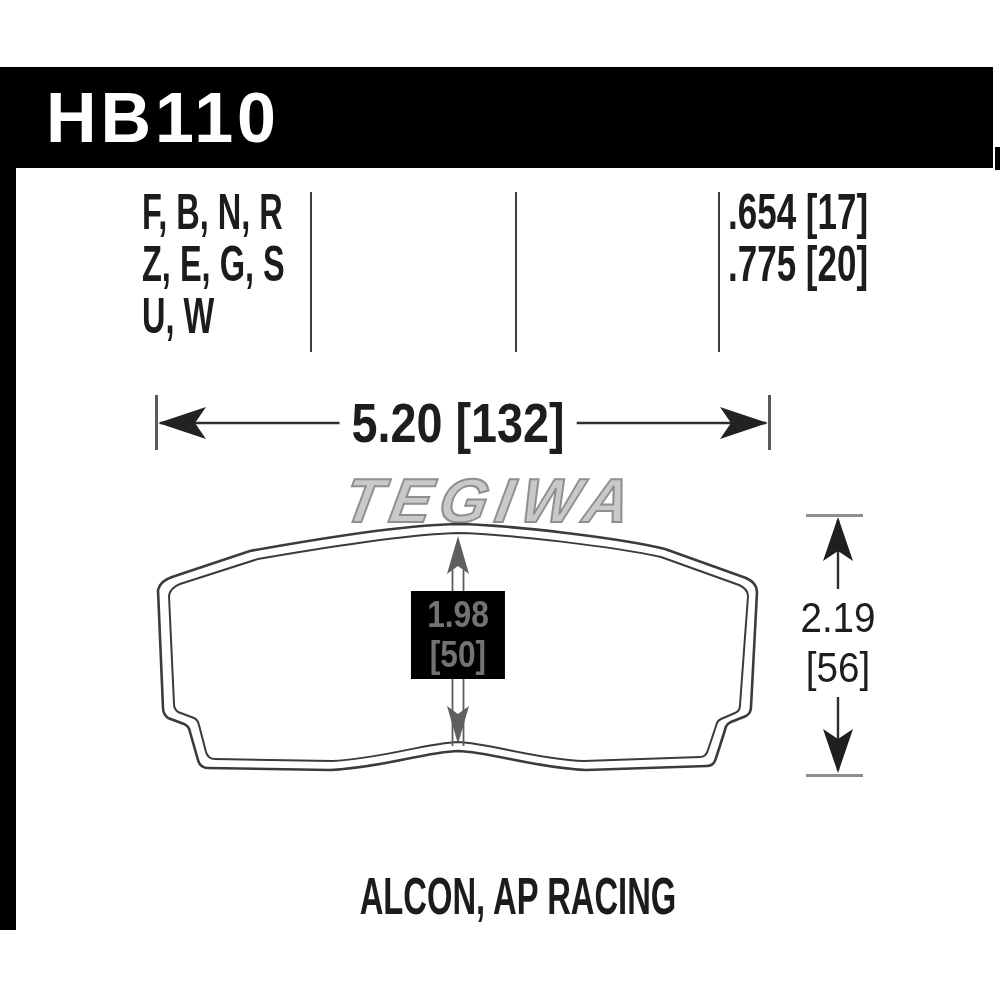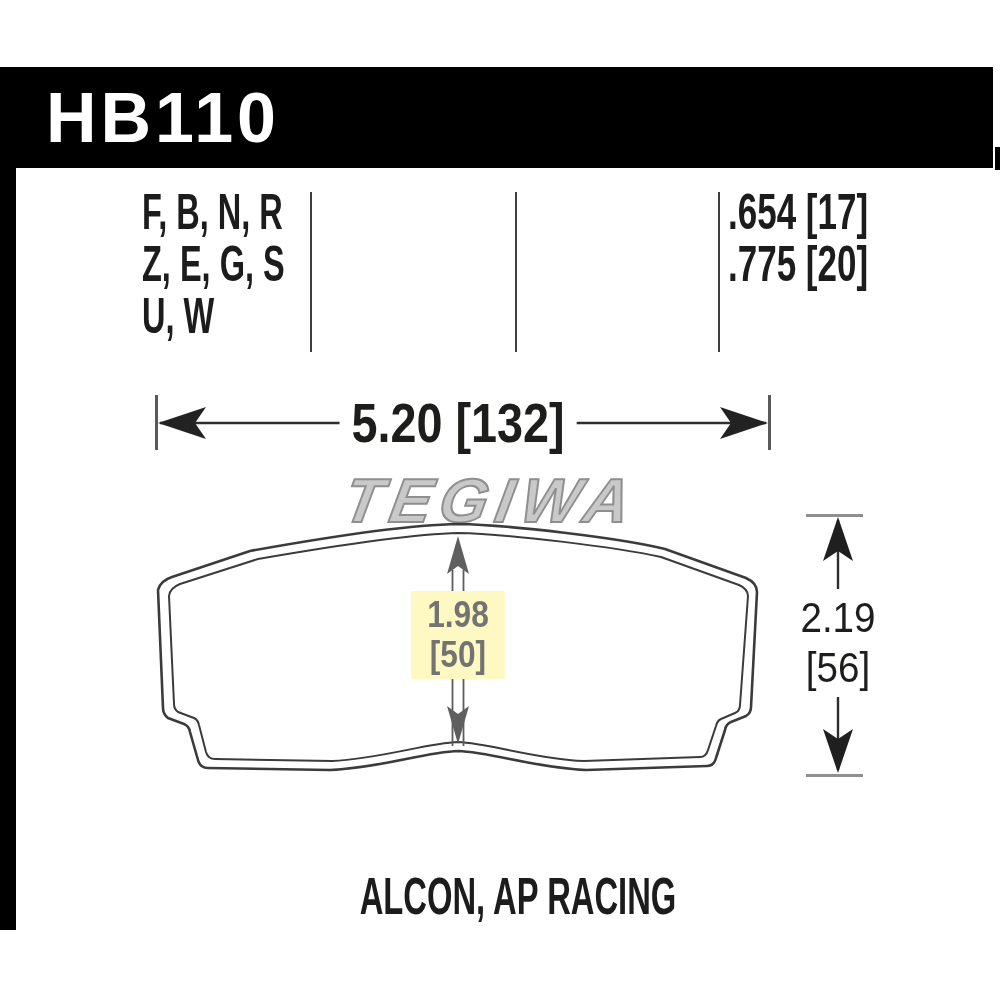--- a/index.html
+++ b/index.html
@@ -26,21 +26,21 @@
   .div1{left:310px;} .div2{left:515px;} .div3{left:718px;}
 
   
   .drawing{left:0;top:0;width:1000px;height:1000px;z-index:2;pointer-events:none;}
 
   
   .dim-width{left:458px;top:423px;transform:translate(-50%,-50%) scaleX(0.85);
              font-size:55px;font-weight:bold;color:#1d1d1b;background:#fff;
              padding:0 14px;white-space:nowrap;z-index:3;line-height:1.1;}
   .dim-center{left:458px;top:591px;transform:translateX(-50%);text-align:center;
-              font-size:36px;font-weight:bold;color:#737373;background:#fef9c3;
+              font-size:36px;font-weight:bold;color:#737373;background:#000000;
               padding:4px 12px;line-height:40px;z-index:3;white-space:nowrap;}
   .dim-center span{display:block;transform:scaleX(0.88);}
   .dim-right{left:838px;top:589px;transform:translateX(-50%);text-align:center;
              font-size:42px;font-weight:normal;color:#1d1d1b;background:#fff;
              padding:4px 8px;line-height:50px;z-index:3;white-space:nowrap;}
   .dim-right span{display:block;transform:scaleX(0.92);}
 
   
   .watermark{left:345px;top:470px;z-index:1;font-size:62px;font-weight:bold;
              font-style:italic;letter-spacing:8px;color:#c9c9c9;line-height:1;

